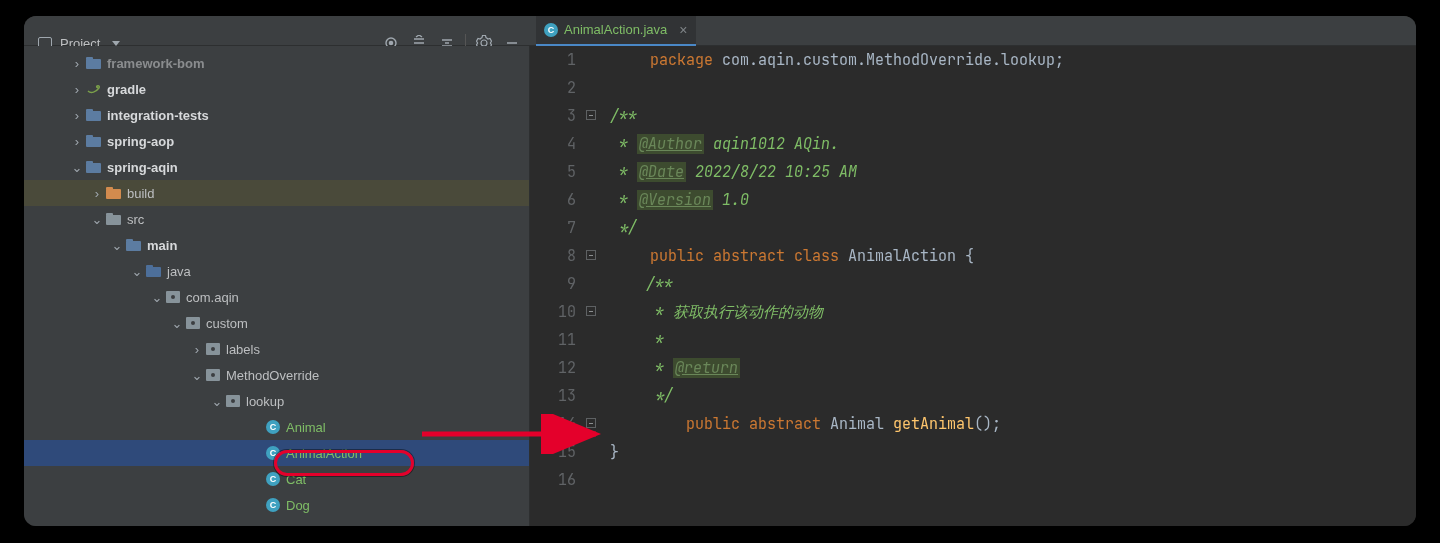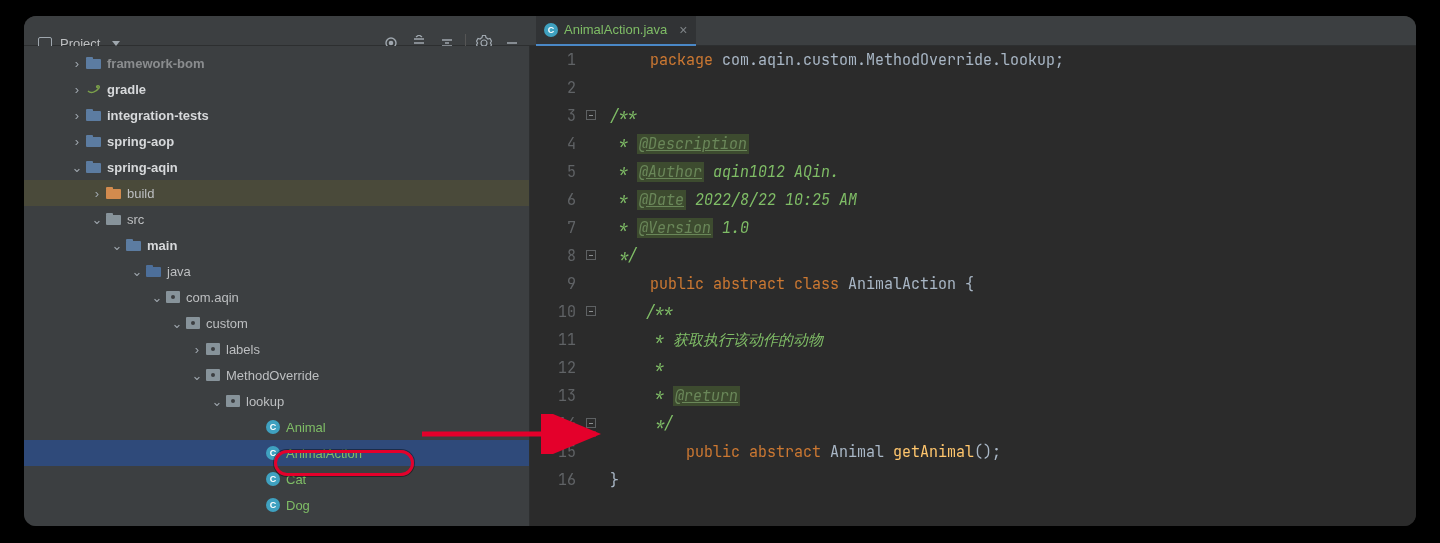--- a/index.html
+++ b/index.html
@@ -419,21 +419,20 @@
           <div class="fold-mark" style="top:64px;"></div>
           <div class="fold-mark" style="top:204px;"></div>
           <div class="fold-mark" style="top:260px;"></div>
           <div class="fold-mark" style="top:372px;"></div>
         </div>
       </div>
       <div class="code">
         <div class="line"><span class="kw">package</span><span class="pkg"> com.aqin.custom.MethodOverride.lookup;</span></div>
         <div class="line"></div>
         <div class="line"><span class="cm-green">/**</span></div>
-        <div class="line"><span class="cm-green"> * </span><span class="tag">@Description</span></div>
         <div class="line"><span class="cm-green"> * </span><span class="tag">@Author</span><span class="cm-green"> aqin1012 AQin.</span></div>
         <div class="line"><span class="cm-green"> * </span><span class="tag">@Date</span><span class="cm-green"> 2022/8/22 10:25 AM</span></div>
         <div class="line"><span class="cm-green"> * </span><span class="tag">@Version</span><span class="cm-green"> 1.0</span></div>
         <div class="line"><span class="cm-green"> */</span></div>
         <div class="line"><span class="kw">public abstract class </span><span class="cls">AnimalAction</span><span class="brace"> {</span></div>
         <div class="line"><span class="cm-green">    /**</span></div>
         <div class="line"><span class="cm-green zh">     * 获取执行该动作的动物</span></div>
         <div class="line"><span class="cm-green">     *</span></div>
         <div class="line"><span class="cm-green">     * </span><span class="tag">@return</span></div>
         <div class="line"><span class="cm-green">     */</span></div>

